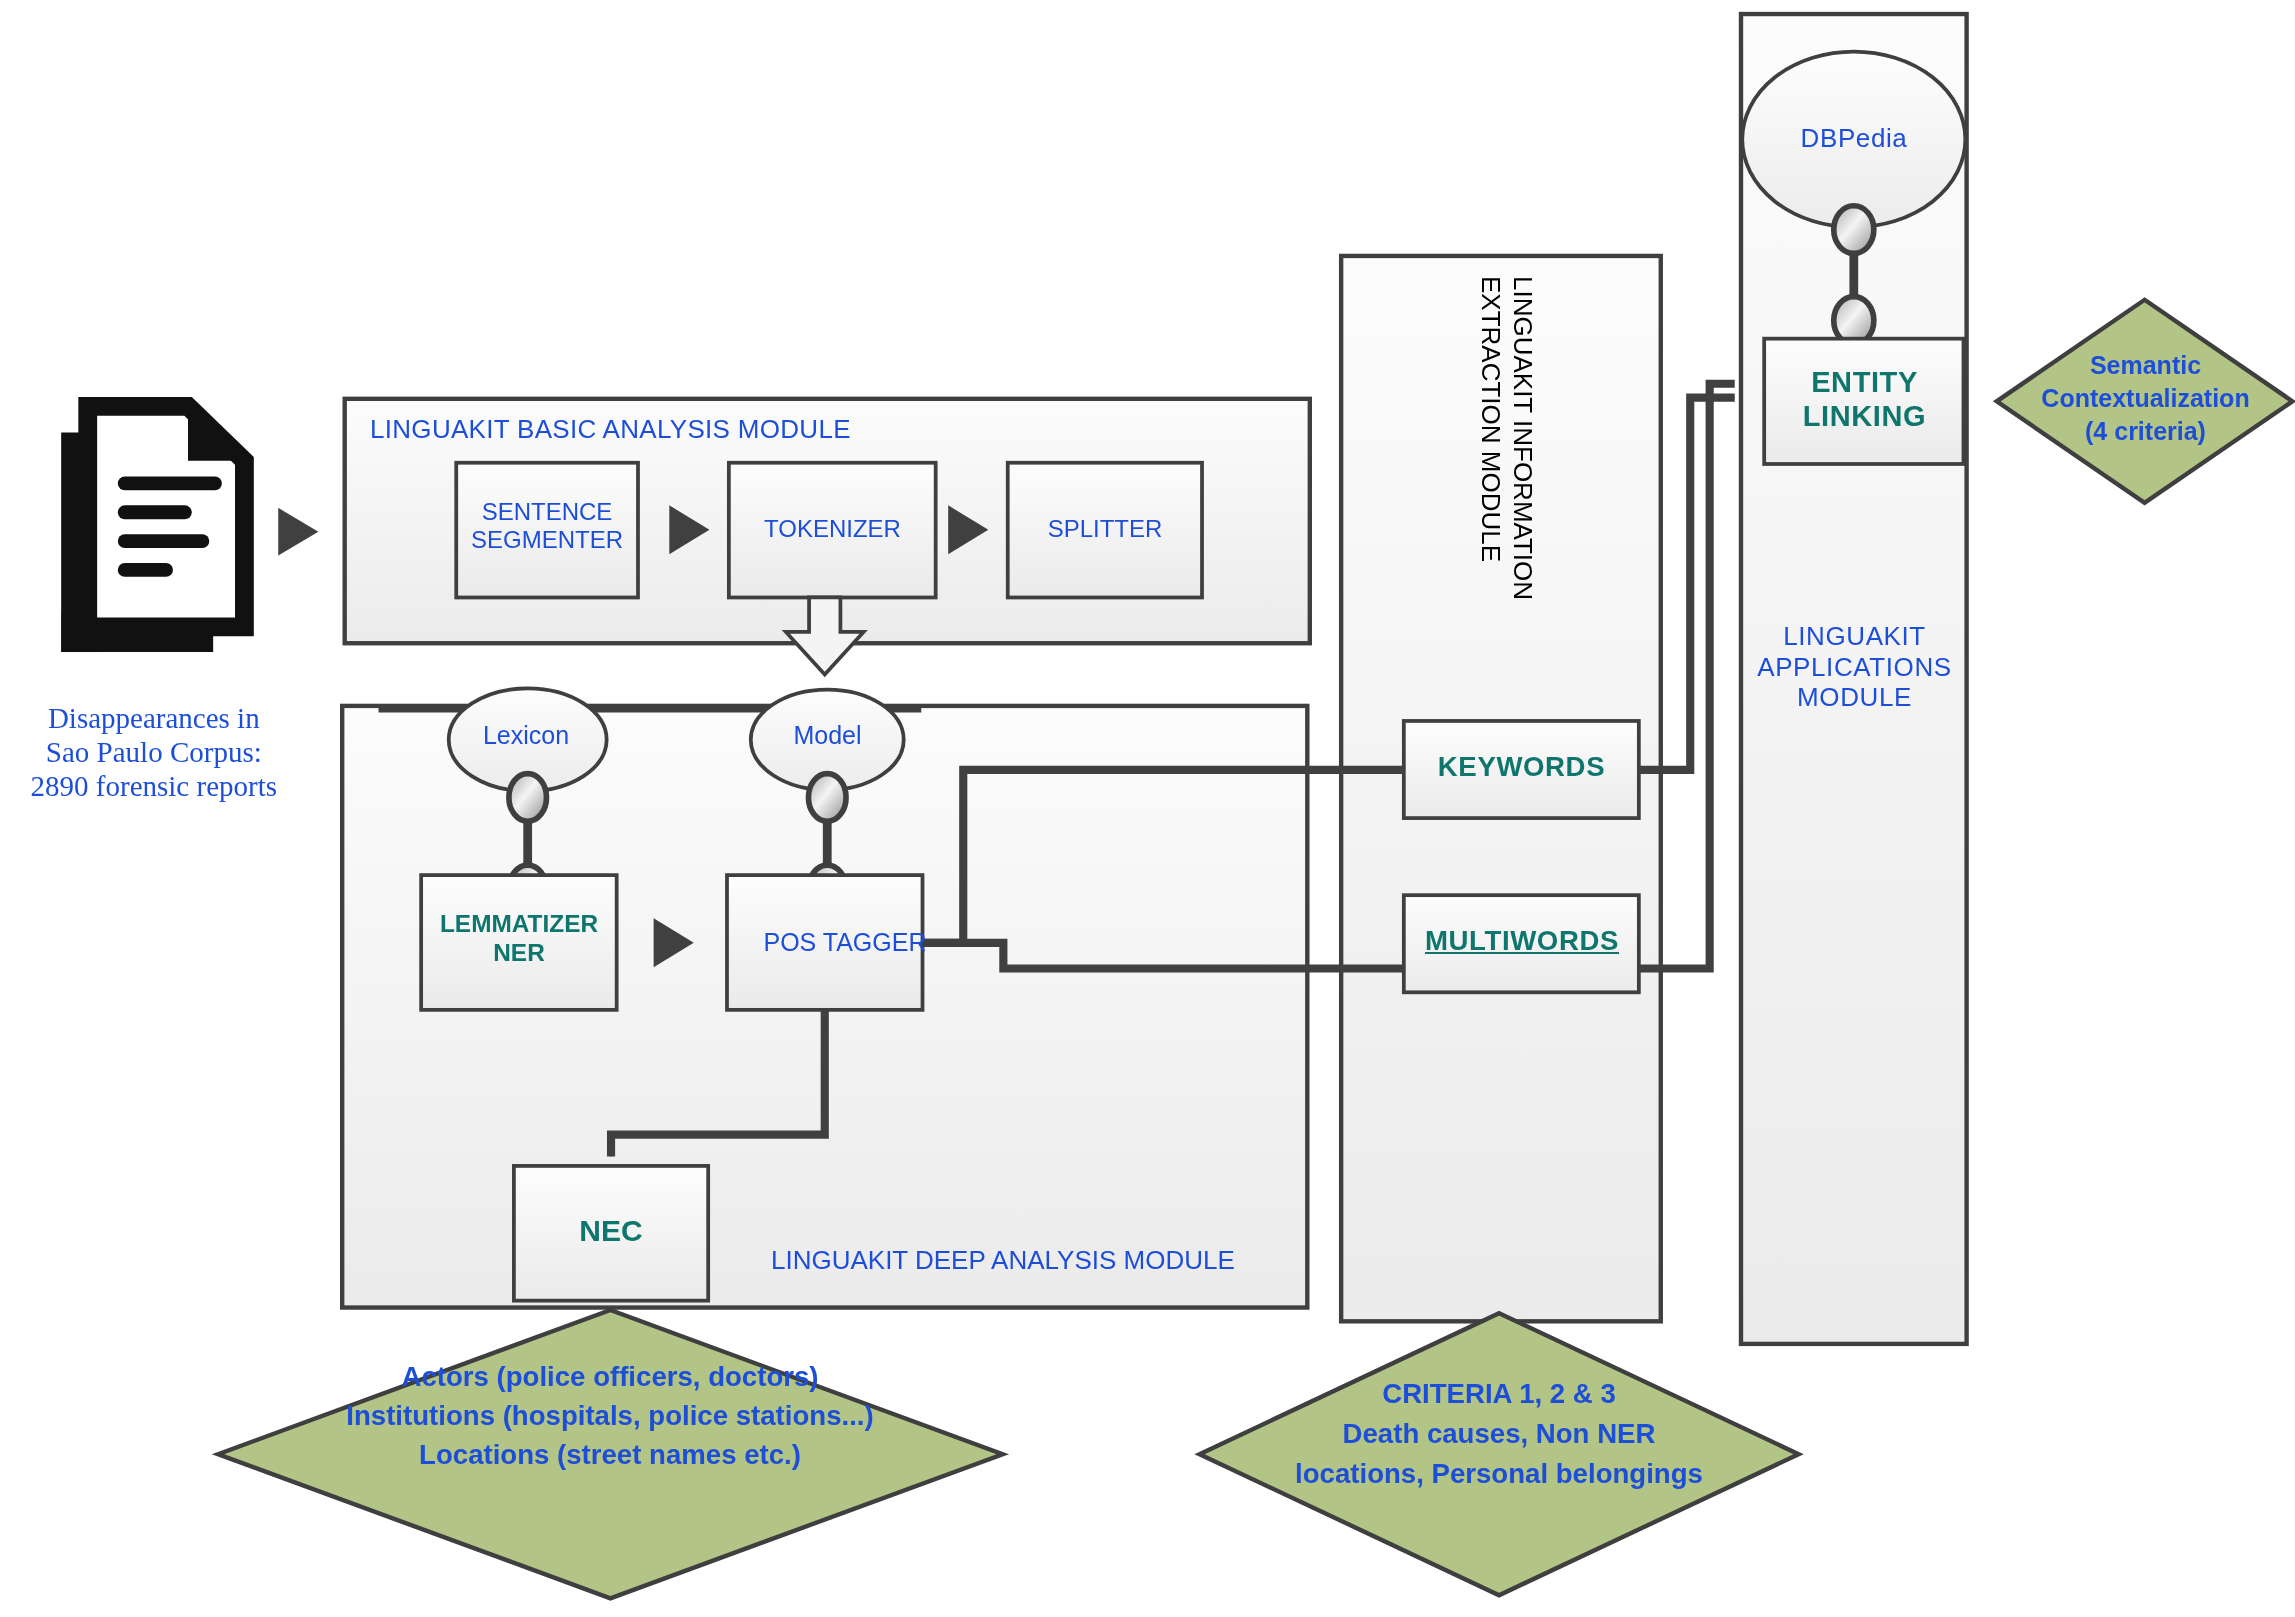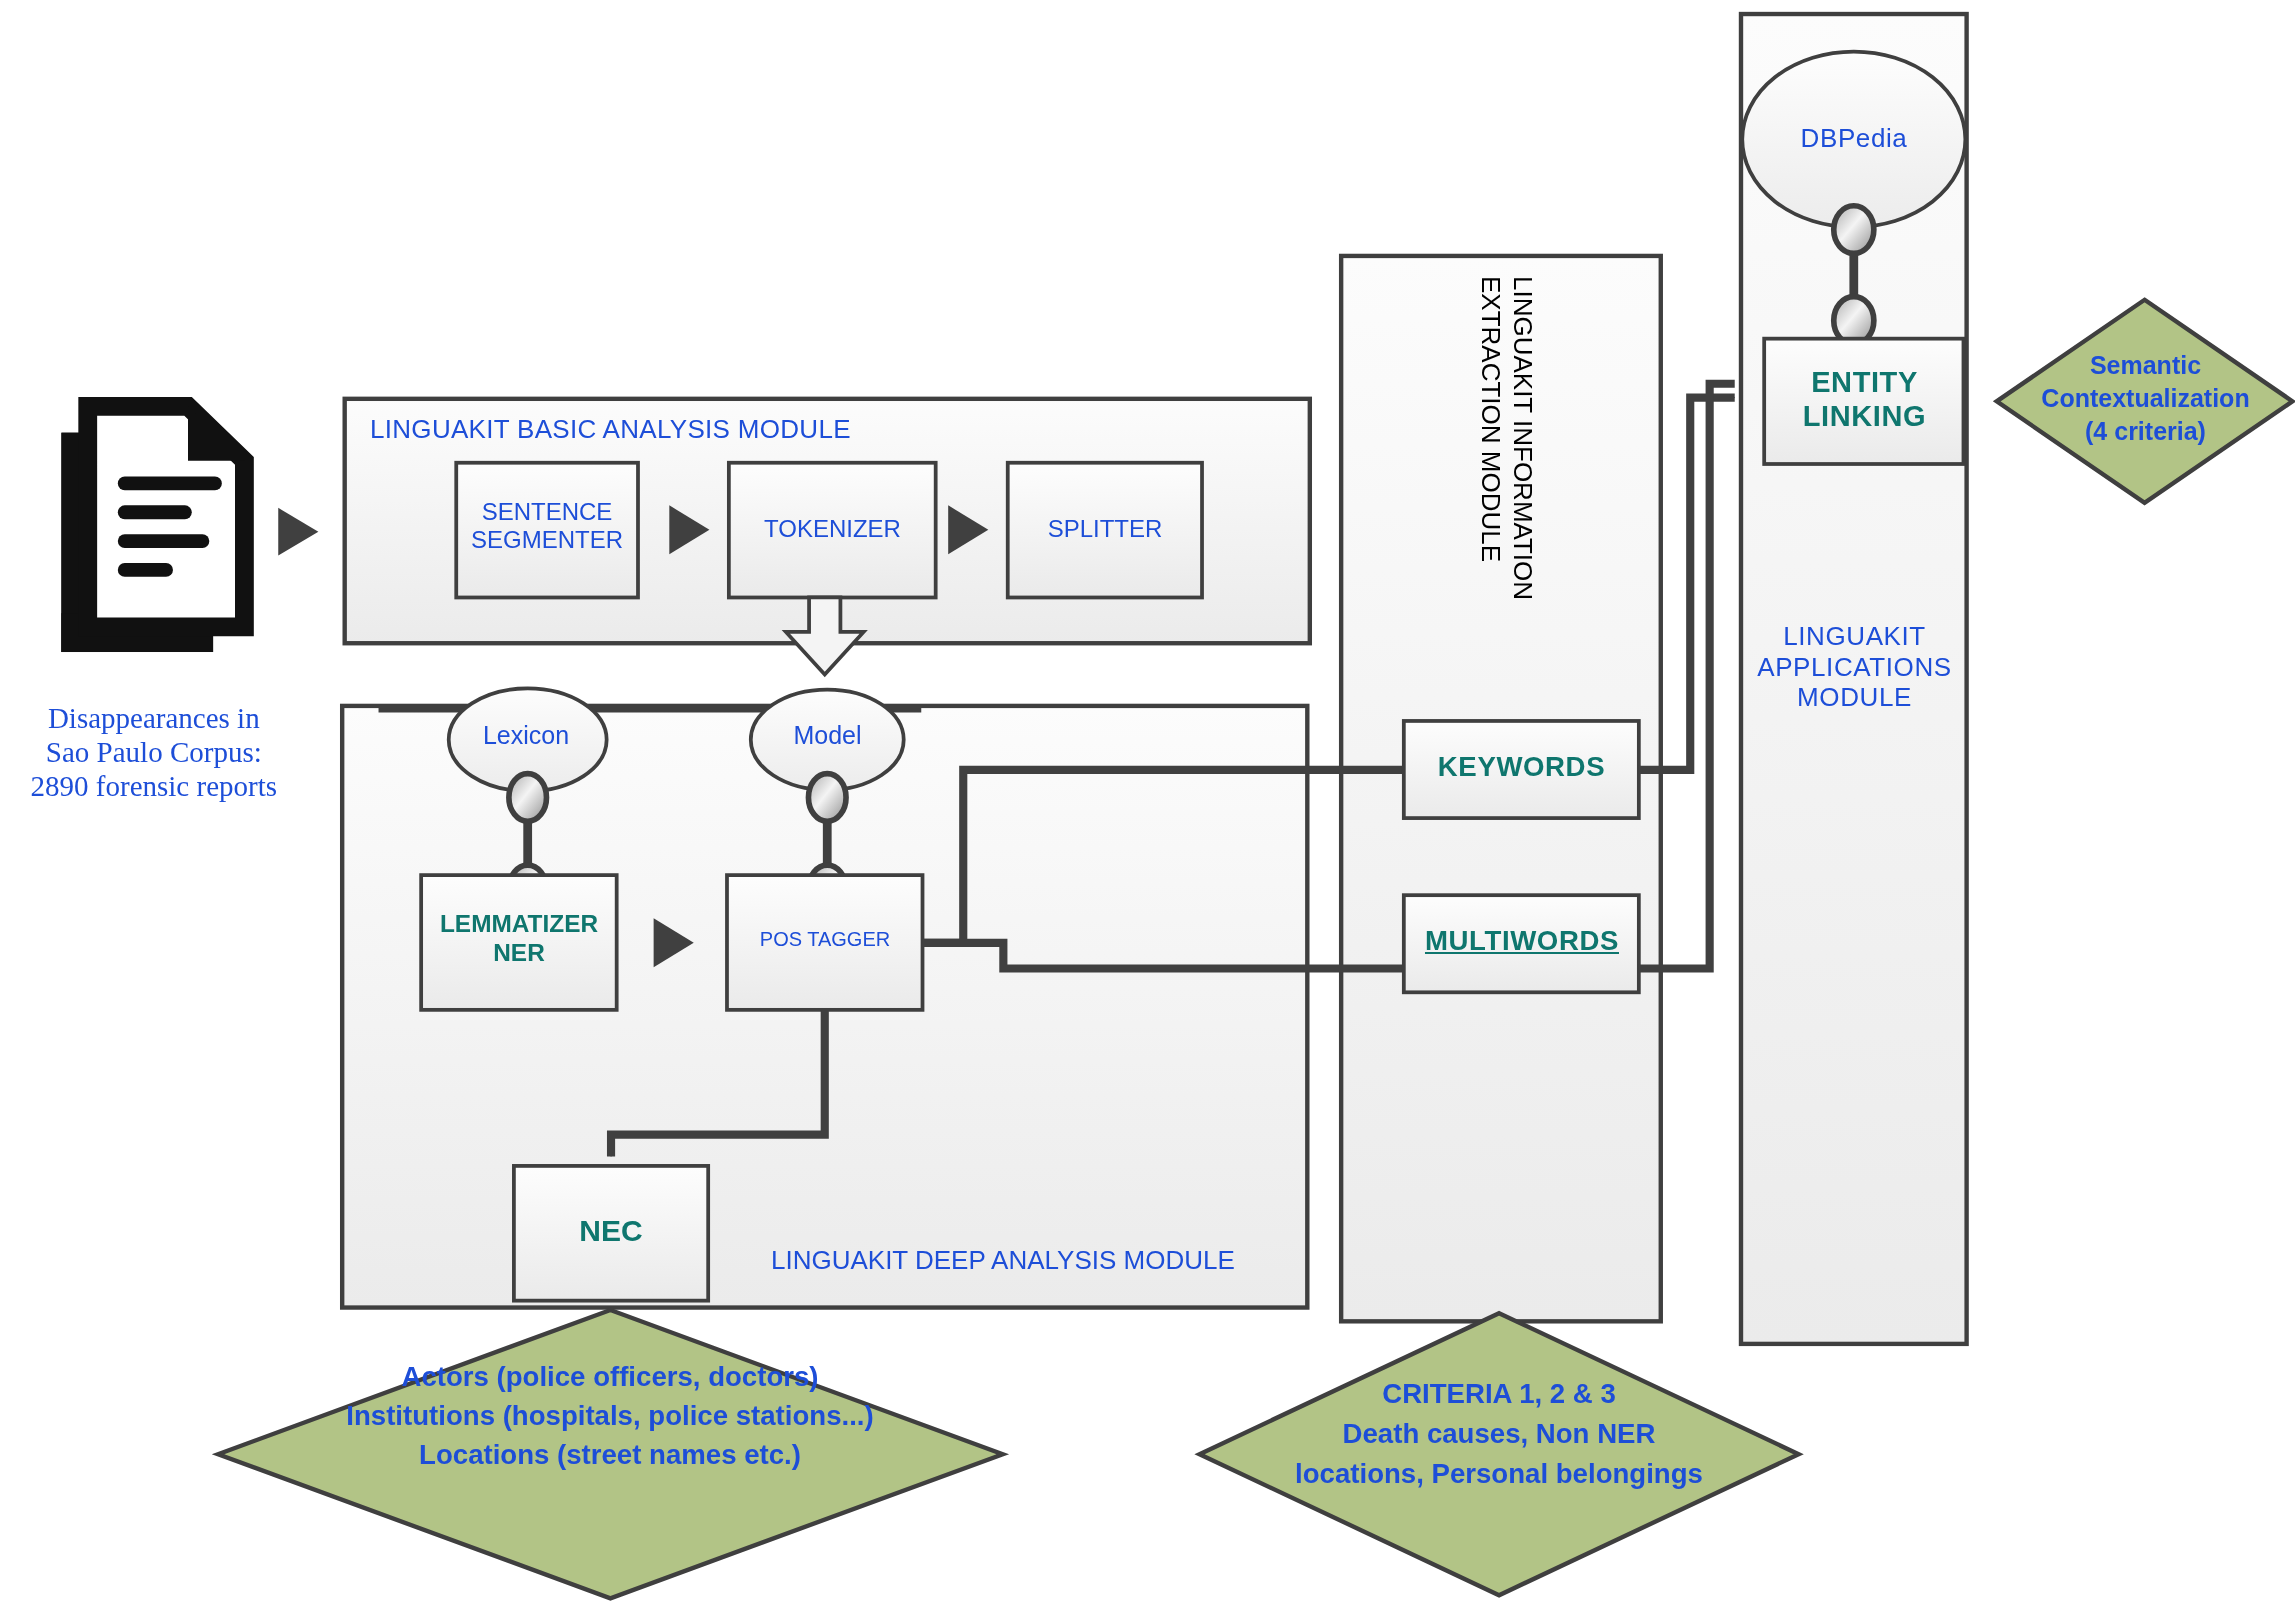--- a/index.html
+++ b/index.html
@@ -143,21 +143,21 @@
 <div class="txt" style="left:729px;top:515px;width:207px;font-size:24px;">TOKENIZER</div>
 <div class="txt" style="left:1008px;top:515px;width:194px;font-size:24px;">SPLITTER</div>
 
 <div class="txt" style="left:447px;top:721px;width:158px;font-size:25px;">Lexicon</div>
 <div class="txt" style="left:751px;top:721px;width:153px;font-size:25px;">Model</div>
 
 <div class="txt red" style="left:421px;top:910px;width:196px;font-size:24.4px;">
   <div>LEMMATIZER</div>
   <div>NER</div>
 </div>
-<div class="txt" style="left:727px;top:928px;width:196px;font-size:20px;">POS TAGGER</div>
+<div class="txt" style="left:727px;top:928px;width:196px;font-size:25px;padding-left:20px;">POS TAGGER</div>
 <div class="txt red" style="left:514px;top:1213px;width:194px;font-size:30px;">NEC</div>
 
 <div class="txt" style="left:771px;top:1245px;width:501px;text-align:left;font-size:26px;">LINGUAKIT DEEP ANALYSIS MODULE</div>
 
 <div class="vtxt" style="left:1509px;top:276px;font-size:26px;color:#000;">
   <div style="transform:rotate(90deg);transform-origin:0 0;">
     <div style="position:absolute;left:0;top:-29px;white-space:nowrap;">LINGUAKIT INFORMATION</div>
     <div style="position:absolute;left:0;top:2.5px;white-space:nowrap;">EXTRACTION MODULE</div>
   </div>
 </div>

